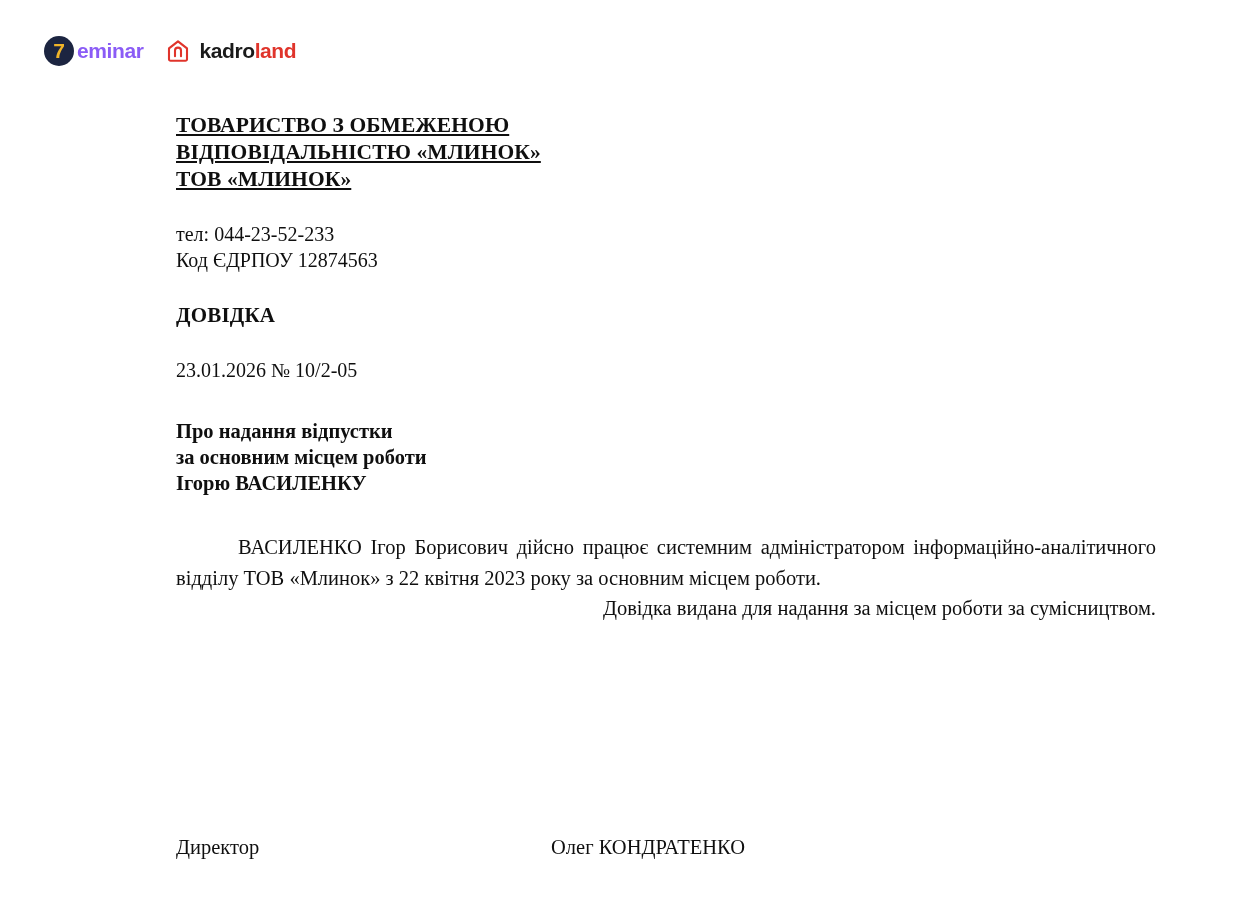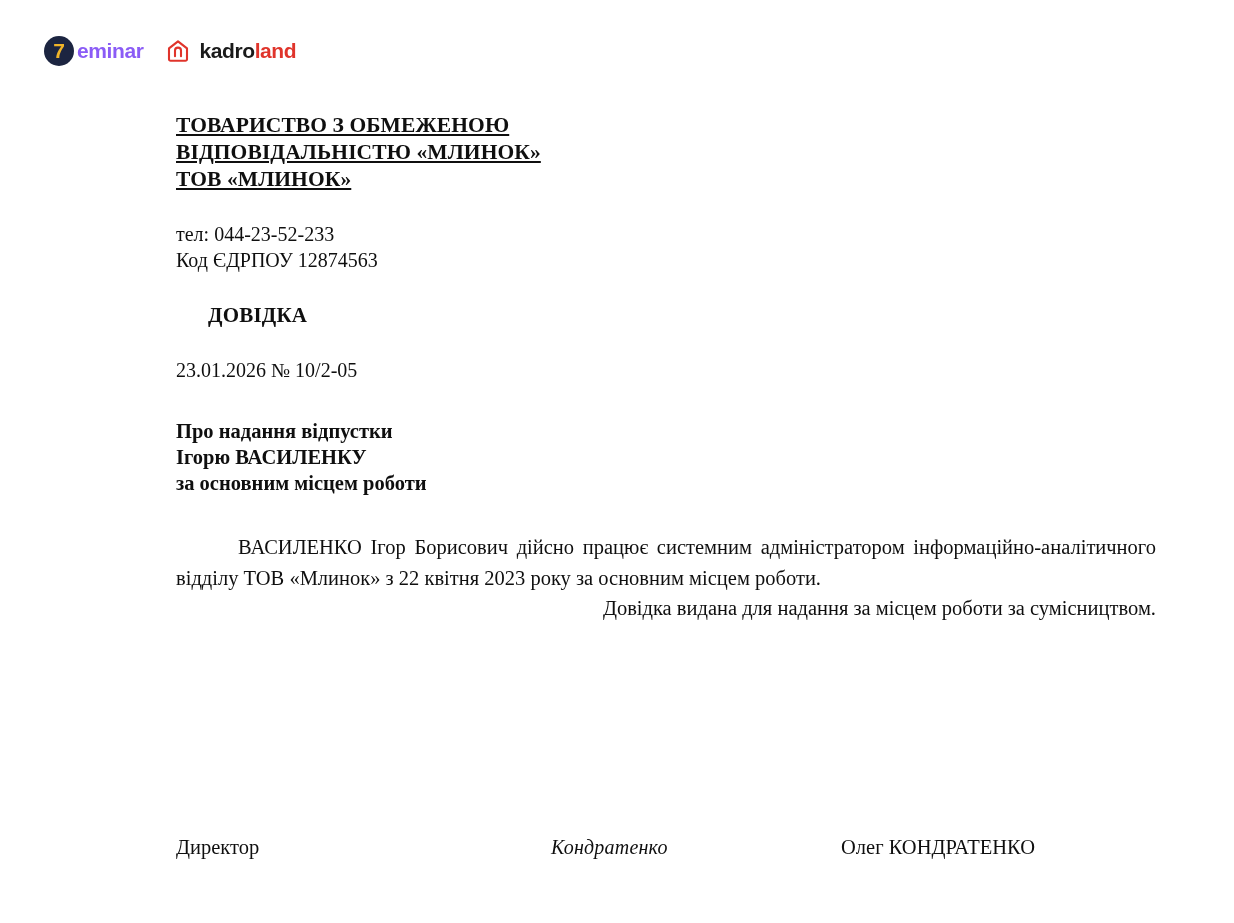--- a/index.html
+++ b/index.html
@@ -95,21 +95,20 @@
     margin-top: 28px;
     font-size: 20px;
     line-height: 26px;
   }
 
   .doc-kind {
     margin-top: 30px;
     font-weight: 700;
     font-size: 21px;
     letter-spacing: 0.2px;
-    margin-left: 32px;
   }
 
   .doc-ref {
     margin-top: 31px;
     font-size: 20px;
   }
 
   .doc-subject {
     margin-top: 36px;
     font-weight: 700;
@@ -191,28 +190,27 @@
     <div>тел: 044-23-52-233</div>
     <div>Код ЄДРПОУ 12874563</div>
   </div>
 
   <div class="doc-kind">ДОВІДКА</div>
 
   <div class="doc-ref">23.01.2026 № 10/2-05</div>
 
   <div class="doc-subject">
     <div>Про надання відпустки</div>
+    <div>за основним місцем роботи</div>
     <div>Ігорю ВАСИЛЕНКУ</div>
-    <div>за основним місцем роботи</div>
   </div>
 
   <div class="body-text">
     <p>ВАСИЛЕНКО Ігор Борисович дійсно працює системним адміністратором інформаційно-аналітичного відділу ТОВ «Млинок» з 22 квітня 2023 року за основним місцем роботи.</p>
     <p class="last-free">Довідка видана для надання за місцем роботи за сумісництвом.</p>
   </div>
 
 </div>
 
 <div class="signature">
   <div class="sig-role">Директор</div>
-  <div class="sig-scribble">Кондратенко</div>
   <div class="sig-name">Олег КОНДРАТЕНКО</div>
 </div>
 
 </body></html>

